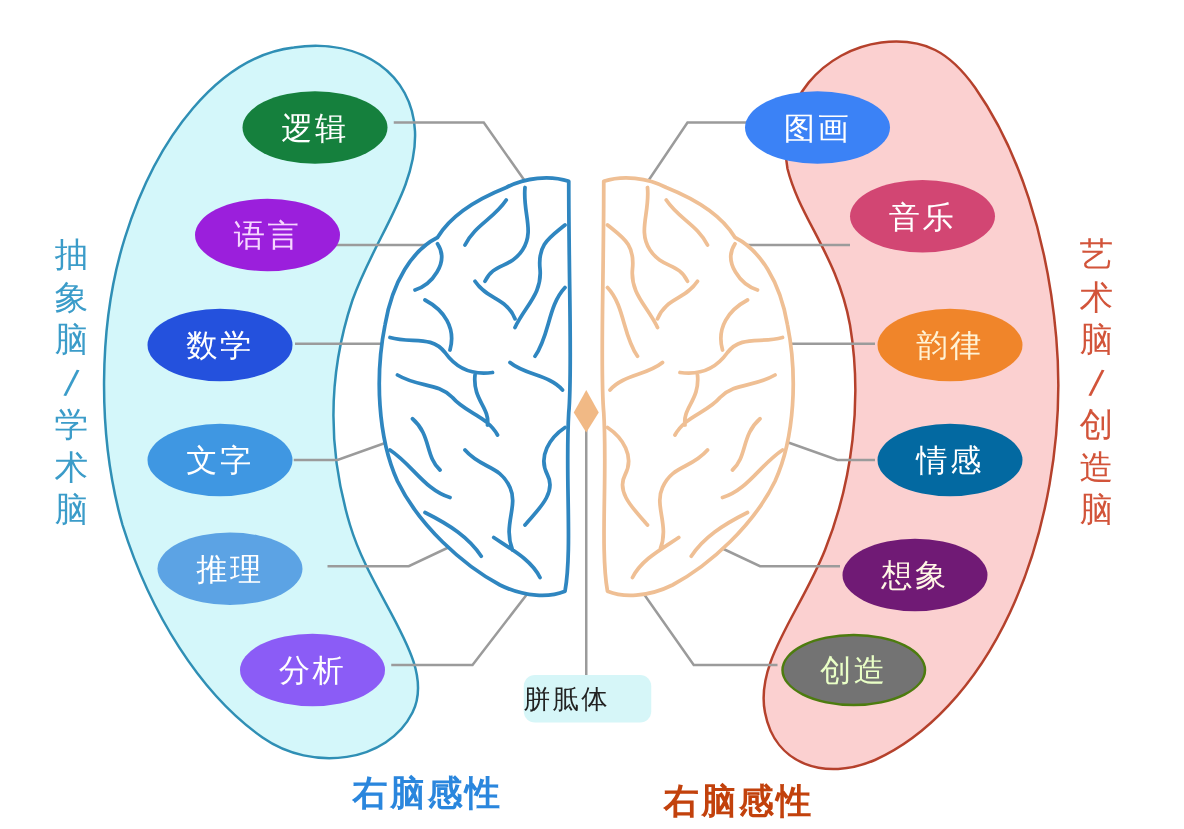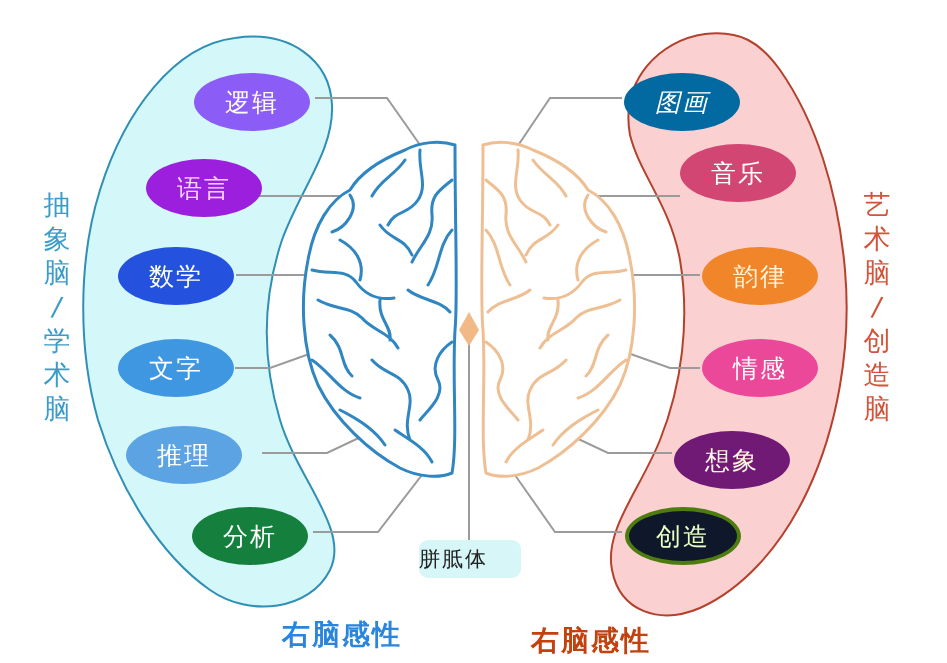--- a/index.html
+++ b/index.html
@@ -109,55 +109,55 @@
 <div class="vlabel" style="left:860px; top:188px; color:#d2543a;">
   <span>艺</span>
   <span>术</span>
   <span>脑</span>
   <span style="transform:rotate(10deg);">/</span>
   <span>创</span>
   <span>造</span>
   <span>脑</span>
 </div>
 
-<div class="oval" style="left:194px; top:73px; background:#8b5cf6;">
+<div class="oval" style="left:194px; top:73px; background:#15803d;">
     <span>逻辑</span>
   </div>
-<div class="oval" style="left:146px; top:159px; background:#9b1fdc; color:#f6d6ff;">
+<div class="oval" style="left:156px; top:159px; background:#9b1fdc; color:#f6d6ff;">
     <span>语言</span>
   </div>
 <div class="oval" style="left:118px; top:247px; background:#2451dd;">
     <span>数学</span>
   </div>
 <div class="oval" style="left:118px; top:339px; background:#3f97e2;">
     <span>文字</span>
   </div>
 <div class="oval" style="left:126px; top:426px; background:#5ca3e4;">
     <span>推理</span>
   </div>
-<div class="oval" style="left:192px; top:507px; background:#15803d;">
+<div class="oval" style="left:192px; top:507px; background:#8b5cf6;">
     <span>分析</span>
   </div>
 
-<div class="oval" style="left:624px; top:73px; background:#0369a1;font-style:italic;">
+<div class="oval" style="left:596px; top:73px; background:#3b82f6;">
     <span>图画</span>
   </div>
 <div class="oval" style="left:680px; top:144px; background:#d24673;">
     <span>音乐</span>
   </div>
 <div class="oval" style="left:702px; top:247px; background:#f0852a; color:#fff3d6;">
     <span>韵律</span>
   </div>
-<div class="oval" style="left:702px; top:339px; background:#ec4899;">
+<div class="oval" style="left:702px; top:339px; background:#0369a1;">
     <span>情感</span>
   </div>
 <div class="oval" style="left:674px; top:431px; background:#701a75; color:#fff6e6;">
     <span>想象</span>
   </div>
-<div class="oval" style="left:625px; top:507px; background:#0f172a; color:#e9ffc6; border:4px solid #4d7c0f;">
+<div class="oval" style="left:625px; top:507px; background:#737373; color:#e9ffc6; border:2px solid #4d7c0f;">
     <span>创造</span>
   </div>
 
 <div class="cc-label">
     <span>胼胝体</span>
   </div>
 
 <div class="bottom-title" style="left:282px; top:616px; color:#2a86dd;">右脑感性</div>
 <div class="bottom-title" style="left:520px; top:622px; color:#c2410c;margin-left:11px;">右脑感性</div>
 

